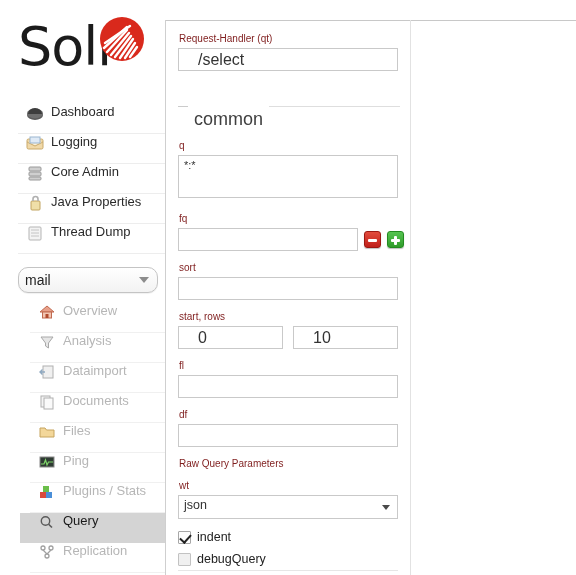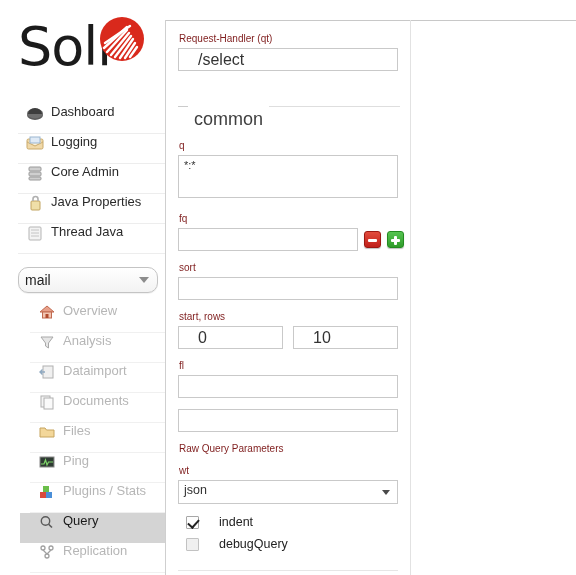--- a/index.html
+++ b/index.html
@@ -116,21 +116,21 @@
     width: 220px; height: 24px; border: 1px solid #c9c9c9; background: #fff;
     font-size: 12.5px; color: #333; padding: 2px 5px; position: relative;
     display: flex; align-items: flex-start;
   }
   .sel .caret2 {
     position: absolute; right: 7px; top: 9px; width: 0; height: 0;
     border-left: 4px solid transparent; border-right: 4px solid transparent;
     border-top: 5px solid #4a4a4a;
   }
 
-  .chk-row { display: flex; align-items: center; gap: 20px; margin-top: 8px; margin-left: 8px; }
+  .chk-row { display: flex; align-items: center; gap: 6px; margin-top: 8px; }
   .chk {
     width: 13px; height: 13px; border: 1px solid #a7a7a7; background: #fdfdfd;
     flex: none; position: relative; border-radius: 1px;
   }
   .chk.on::after {
     content: ""; position: absolute; left: 3px; top: 0px; width: 5px; height: 9px;
     border: solid #222; border-width: 0 2px 2px 0; transform: rotate(42deg);
   }
   .chk.off { background: #f0f0f0; border-color: #c2c2c2; }
   .chk-lbl { font-size: 12.5px; color: #222; }
@@ -215,21 +215,21 @@
 
       <div class="nav-item">
         <span class="ic">
           <svg viewBox="0 0 22 18" width="22" height="18">
             <rect x="5" y="3" width="12" height="13" rx="1" fill="#f3f3f3" stroke="#b5b5b5"></rect>
             <line x1="7" y1="6" x2="15" y2="6" stroke="#c4c4c4"></line>
             <line x1="7" y1="9" x2="15" y2="9" stroke="#c4c4c4"></line>
             <line x1="7" y1="12" x2="15" y2="12" stroke="#c4c4c4"></line>
           </svg>
         </span>
-        <span>Thread Java</span>
+        <span>Thread Dump</span>
       </div>
     </div>
 
     <div class="core-select">
       <span>mail</span>
       <span class="caret"></span>
     </div>
 
     <div class="nav-core">
 
@@ -372,20 +372,21 @@
         <input class="txt" type="text" value="10" style="">
       </div>
     </div>
 
     <div class="field">
       <div class="lbl">fl</div>
       <input class="txt" type="text" value="" style="">
     </div>
 
     <div class="field">
+      <div class="lbl">df</div>
       <input class="txt" type="text" value="" style="">
     </div>
 
     <div class="field">
       <div class="lbl">Raw Query Parameters</div>
     </div>
 
     <div class="field">
       <div class="lbl">wt</div>
       <div class="sel">

